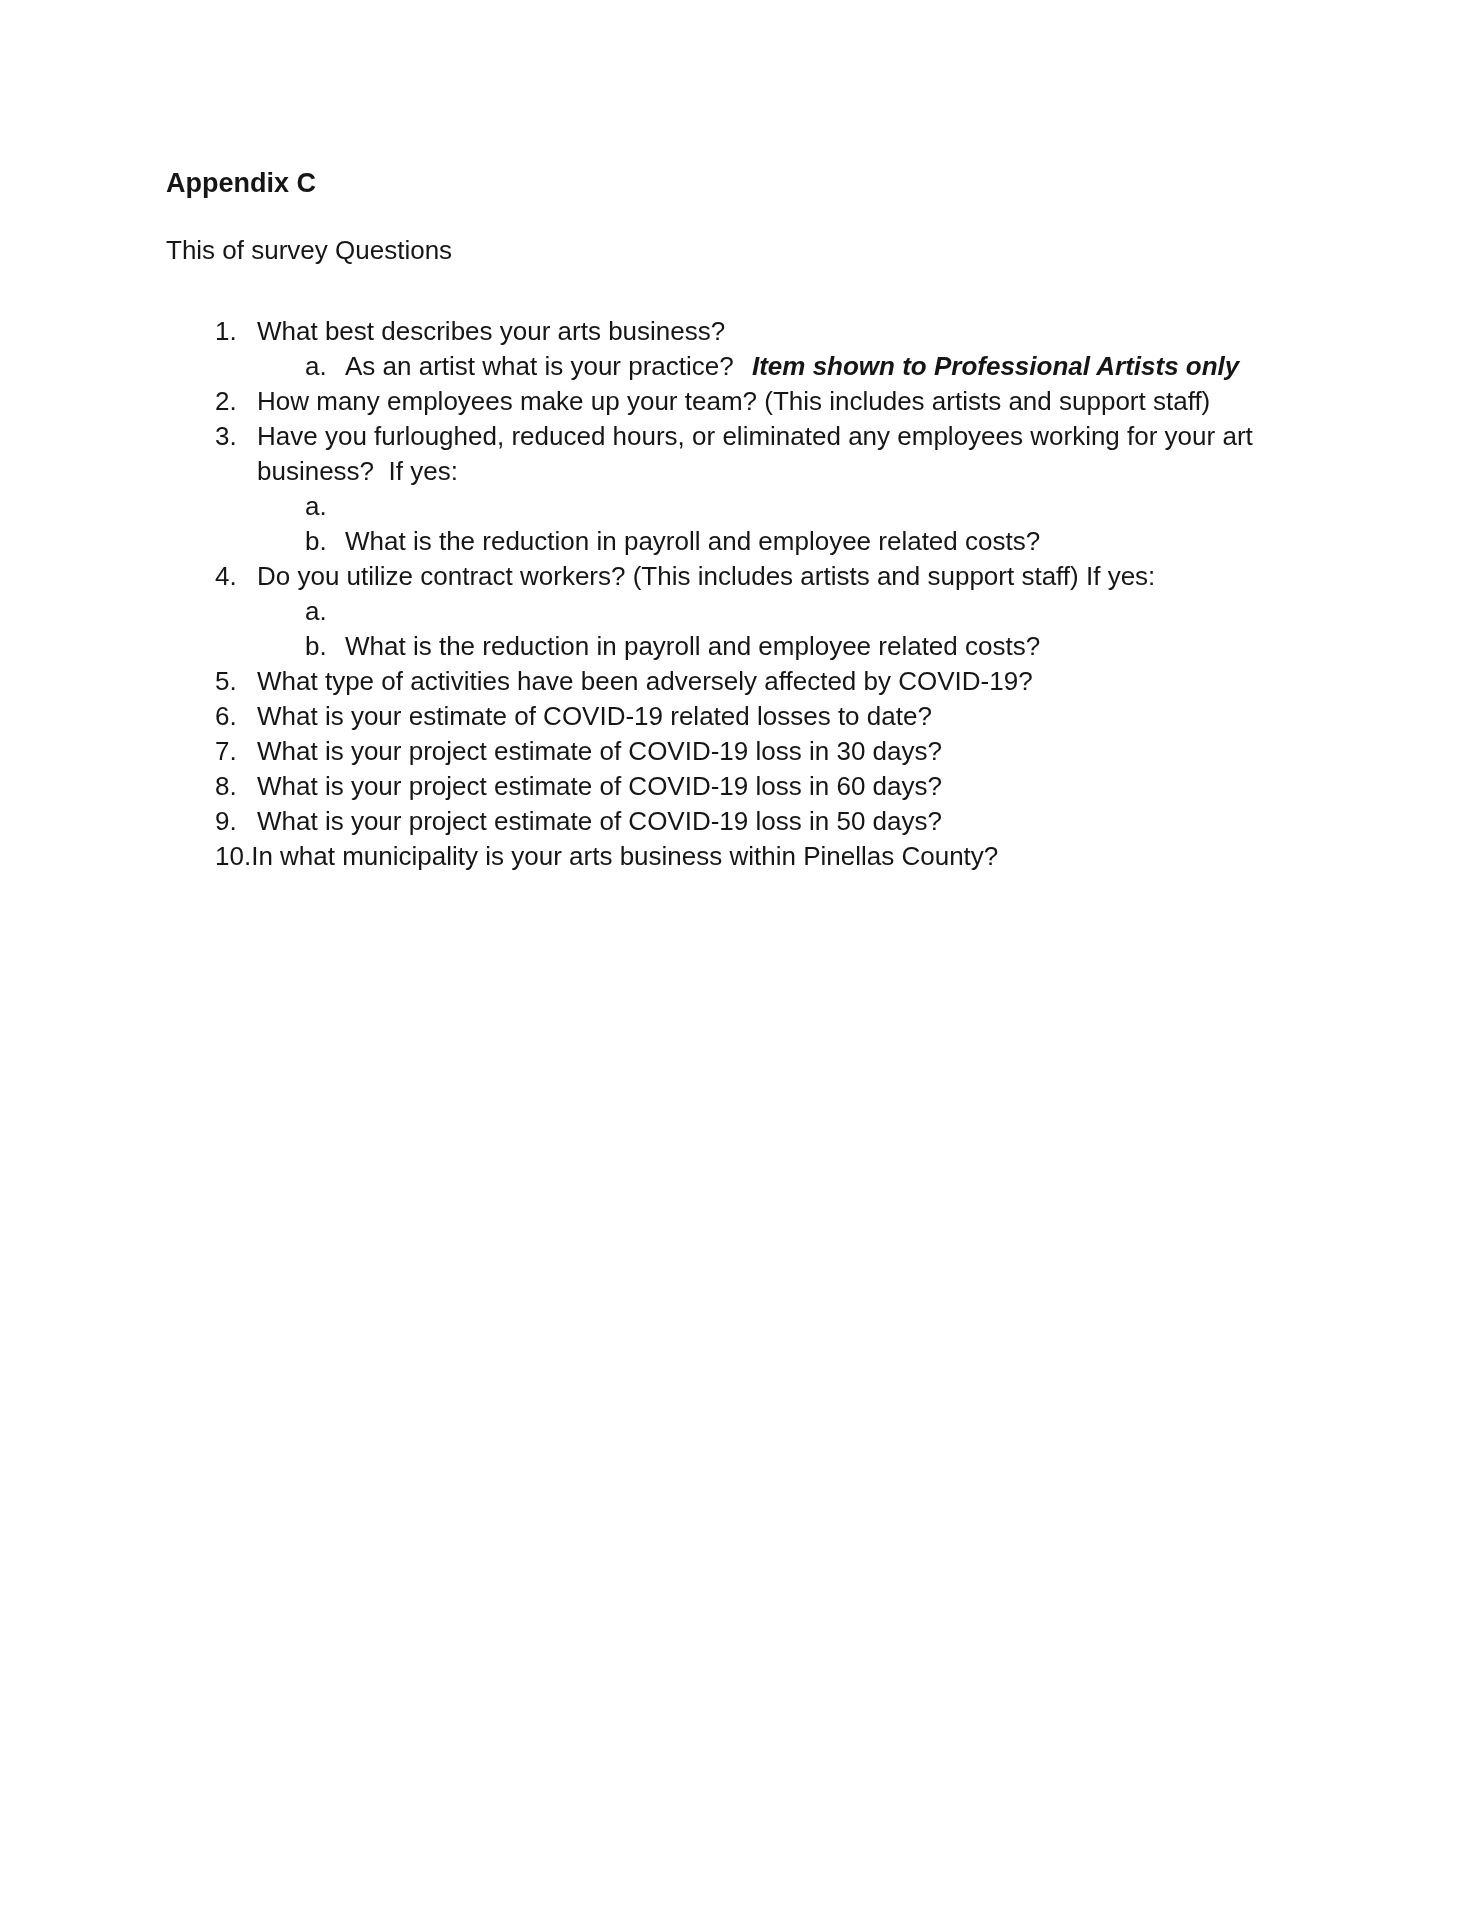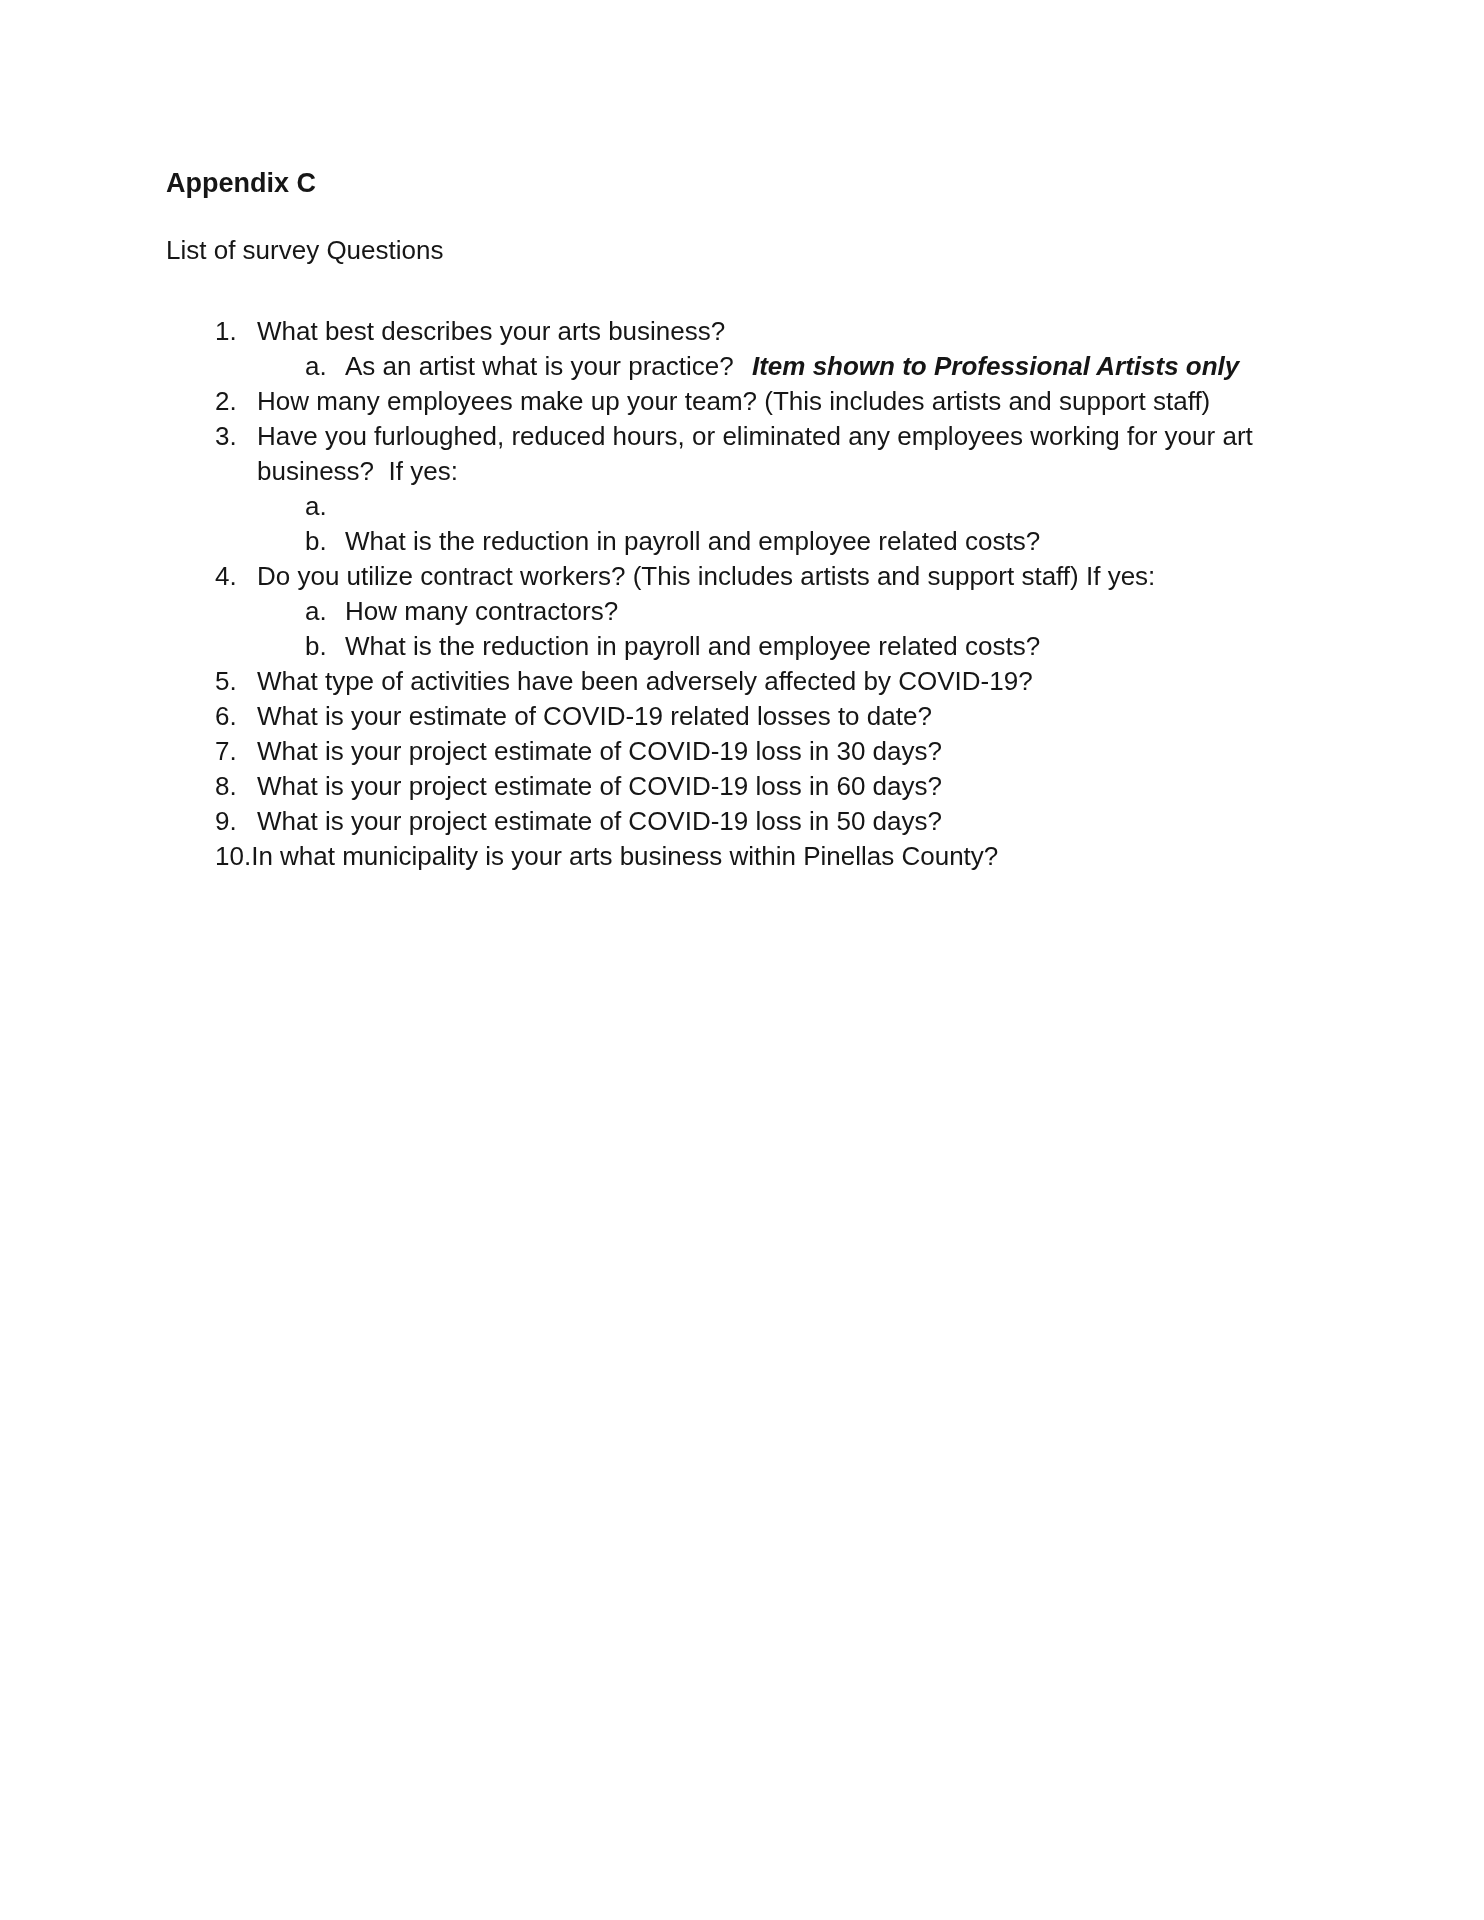--- a/index.html
+++ b/index.html
@@ -72,21 +72,21 @@
     font-size: 23px;
     line-height: 28px;
   }
 </style>
 </head>
 <body>
 
 <div class="page">
   <div class="content">
     <h1 class="heading">Appendix C</h1>
-    <p class="subtitle">List of survey Questions</p>
+    <p class="subtitle">This of survey Questions</p>
 
     <div class="qlist">
 
       <div class="q-row">
           <span class="num">1.</span>
           <span class="qtext">What best describes your arts business?</span>
         </div>
       <div class="sub-row">
           <span class="letter">a.</span>
           <span class="qtext"><span>As an artist what is your practice? </span><em>Item shown to Professional Artists only</em></span>
@@ -108,21 +108,20 @@
           <span class="letter">b.</span>
           <span class="qtext">What is the reduction in payroll and employee related costs?</span>
         </div>
 
       <div class="q-row">
           <span class="num">4.</span>
           <span class="qtext">Do you utilize contract workers? (This includes artists and support staff) If yes:</span>
         </div>
       <div class="sub-row">
           <span class="letter">a.</span>
-          <span class="qtext">How many contractors?</span>
         </div>
       <div class="sub-row">
           <span class="letter">b.</span>
           <span class="qtext">What is the reduction in payroll and employee related costs?</span>
         </div>
 
       <div class="q-row">
           <span class="num">5.</span>
           <span class="qtext">What type of activities have been adversely affected by COVID-19?</span>
         </div>

